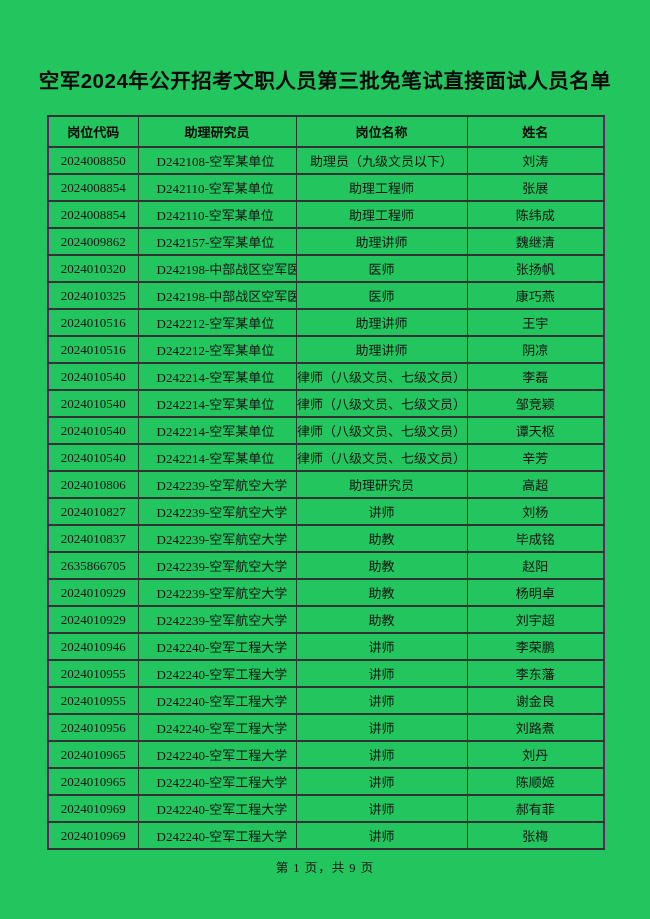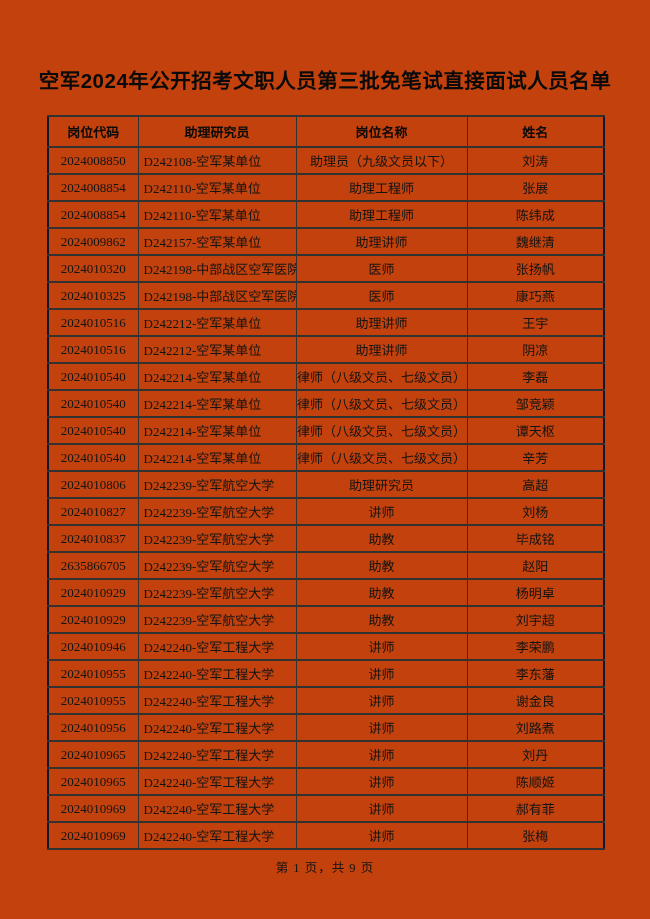--- a/index.html
+++ b/index.html
@@ -1,40 +1,40 @@
 <!DOCTYPE html>
 <html lang="zh-CN"><head>
 <meta charset="utf-8">
 <style>
   * { margin: 0; padding: 0; box-sizing: border-box; }
   html, body { background: #ffffff; }
   .page {
     position: relative;
     width: 650px;
     height: 919px;
-    background: #c2410c;
+    background: #22c55e;
     color: #111111;
     overflow: hidden;
     margin: 0 auto;
   }
   .doc-title {
     margin-top: 64px;
     text-align: center;
     font-family: "Liberation Sans", "DejaVu Sans", sans-serif;
     font-weight: bold;
     font-size: 20.5px;
     letter-spacing: 0.5px;
     color: #0a0a0a;
   }
   table.roster {
     margin: 21px auto 0 47px;
     width: 556px;
     border-collapse: collapse;
     table-layout: fixed;
-    border: 2px solid #0f172a;
+    border: 2px solid #701a75;
   }
   col.c0 { width: 90px; }
   col.c1 { width: 158px; }
   col.c2 { width: 171px; }
   col.c3 { width: 137px; }
   th {
     height: 31px;
     font-family: "Liberation Sans", "DejaVu Sans", sans-serif;
     font-weight: bold;
     font-size: 13px;
@@ -51,21 +51,21 @@
     white-space: nowrap;
     overflow: hidden;
   }
   th, td {
     border-left: 1px solid #323232;
     border-right: 1px solid #323232;
     border-top: 2px solid #323232;
     border-bottom: 2px solid #323232;
   }
   td.col0, td.col2, td.col3 { text-align: center; }
-  td.col1 { text-align: left; padding-left: 5px; }
+  td.col1 { text-align: left; padding-left: 18px; }
   .page-footer {
     margin-top: 7px;
     text-align: center;
     font-family: "Liberation Serif", "DejaVu Serif", serif;
     font-size: 12.5px;
     color: #141414;
     letter-spacing: 1px;
   }
 </style>
 </head>

